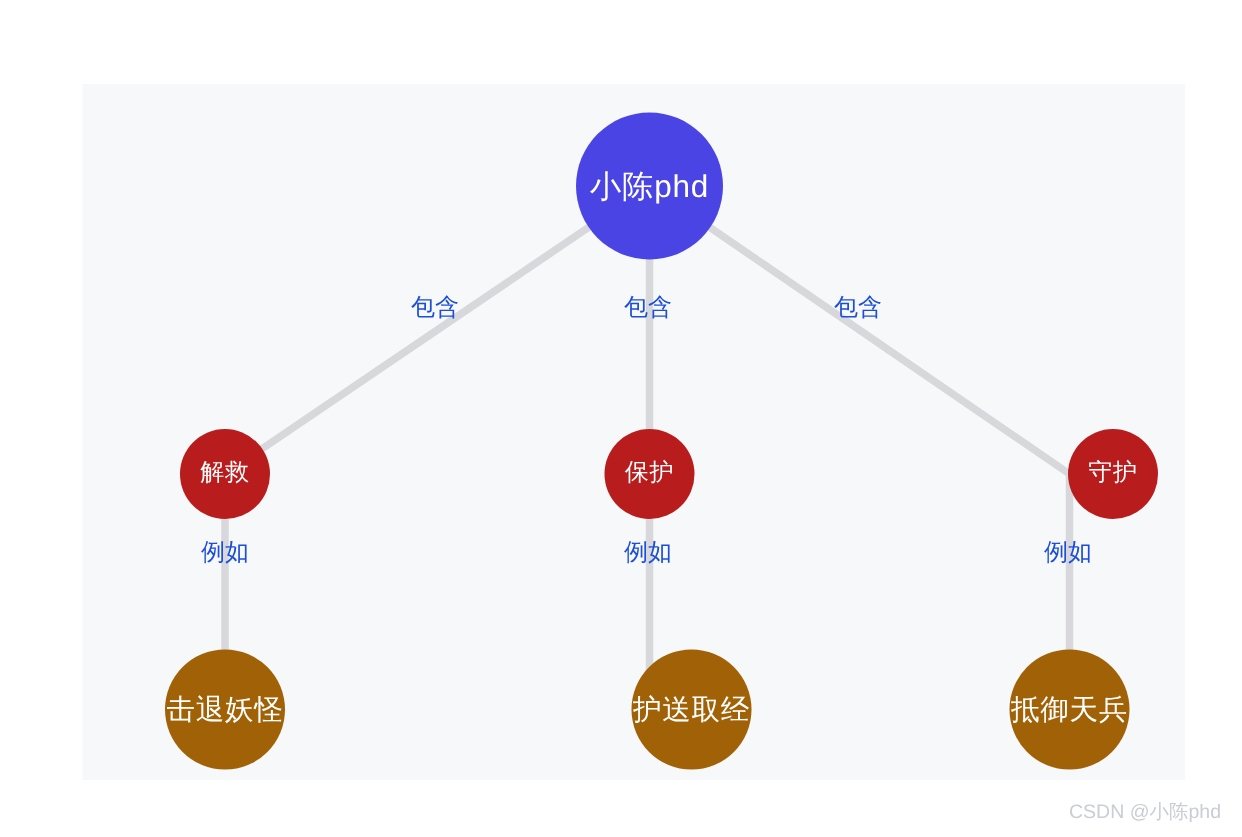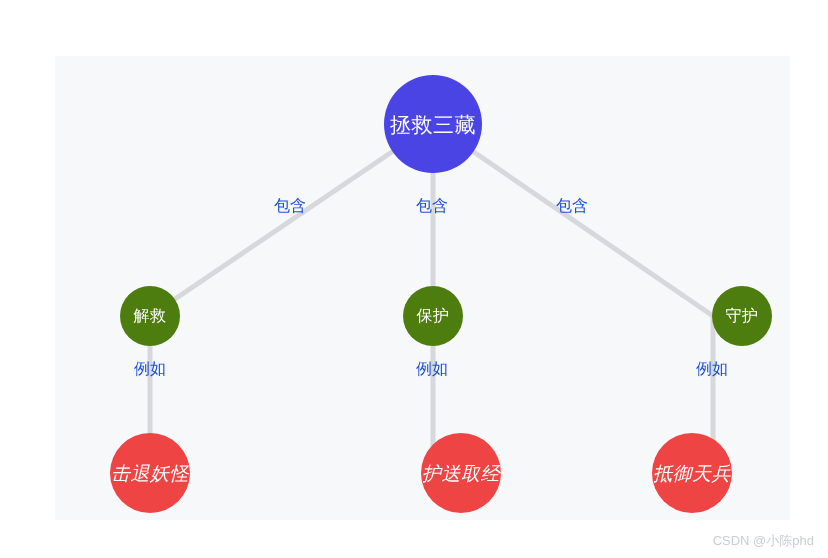--- a/index.html
+++ b/index.html
@@ -55,39 +55,38 @@
     height: 98px;
     left: 329px;
     top: 19px;
     background: #4a44e4;
   }
   .node-root .node-label { font-size: 21px; }
 
   .node-mid {
     width: 60px;
     height: 60px;
-    background: #4d7c0f;
+    background: #b91c1c;
   }
   .node-mid .node-label { font-size: 16px; }
 
   .node-mid-1 { left: 65px;  top: 230px; }
   .node-mid-2 { left: 348px; top: 230px; text-align: right; }
   .node-mid-3 { left: 657px; top: 230px; }
 
   .node-leaf {
     width: 80px;
     height: 80px;
-    background: #ef4444;
-    font-style: italic;
+    background: #a16207;
   }
   .node-leaf .node-label { font-size: 19px; }
 
   .node-leaf-1 { left: 55px;  top: 377px; }
   .node-leaf-2 { left: 338px; top: 377px; margin-left: 28px; }
-  .node-leaf-3 { left: 597px; top: 377px; }
+  .node-leaf-3 { left: 618px; top: 377px; }
 
   .edge-label {
     position: absolute;
     color: #1d4ed8;
     font-size: 16px;
     line-height: 1;
     white-space: nowrap;
     transform: translate(-50%, -50%);
   }
   .edge-label-contains-1 { left: 235px; top: 150px; }
@@ -117,21 +116,21 @@
       <line x1="378" y1="68" x2="95" y2="260"></line>
       <line x1="378" y1="68" x2="378" y2="260"></line>
       <line x1="378" y1="68" x2="658" y2="260"></line>
       <line x1="95" y1="260" x2="95" y2="417"></line>
       <line x1="378" y1="260" x2="378" y2="417"></line>
       <line x1="658" y1="260" x2="658" y2="417"></line>
     </g>
   </svg>
 
   <div class="node node-root">
-    <span class="node-label">拯救三藏</span>
+    <span class="node-label">小陈phd</span>
   </div>
 
   <div class="node node-mid node-mid-1">
     <span class="node-label">解救</span>
   </div>
   <div class="node node-mid node-mid-2">
     <span class="node-label">保护</span>
   </div>
   <div class="node node-mid node-mid-3">
     <span class="node-label">守护</span>

